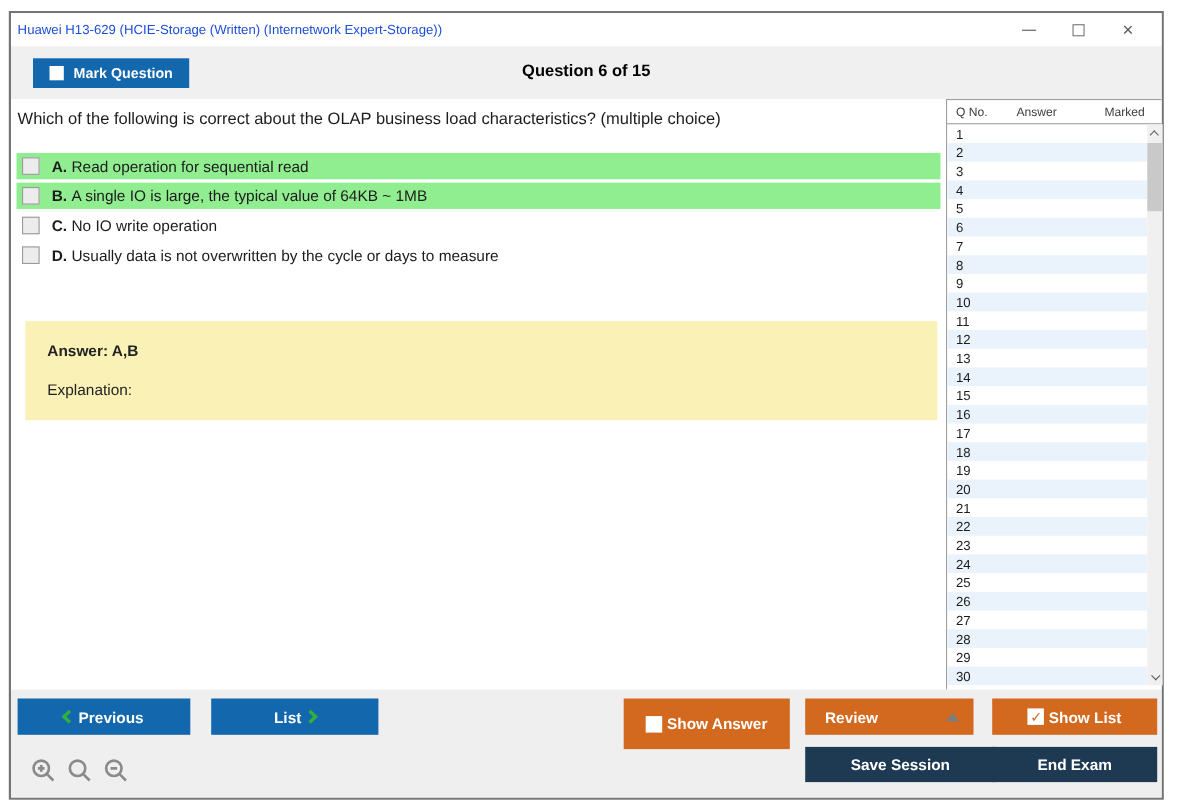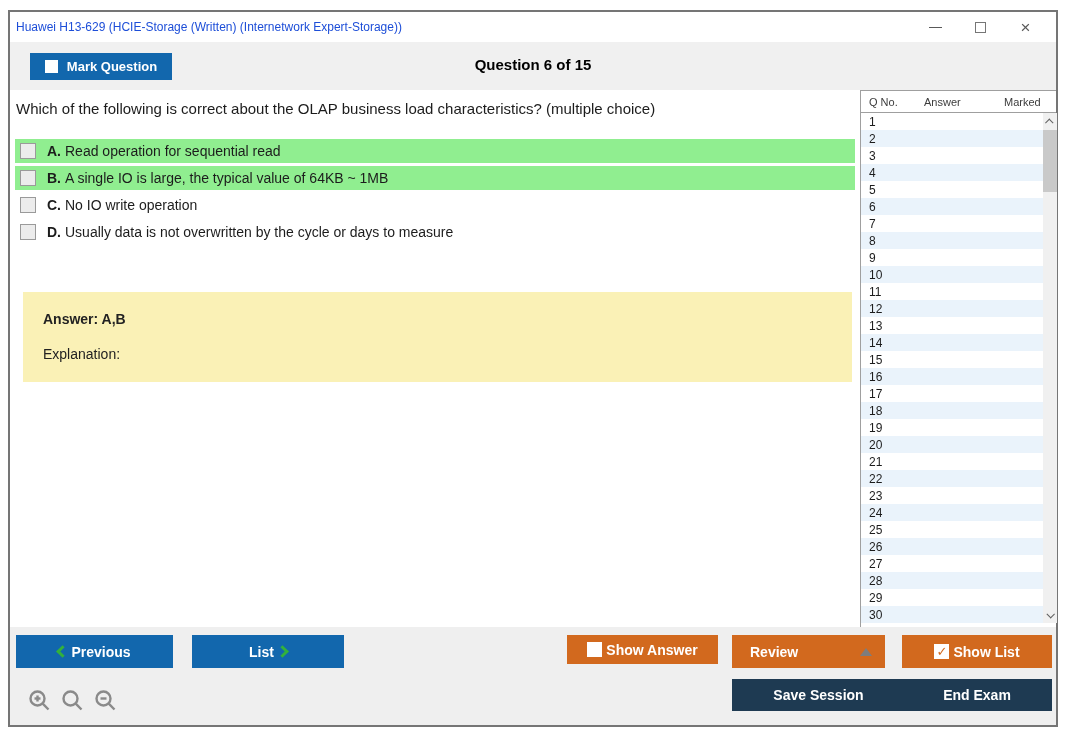--- a/index.html
+++ b/index.html
@@ -55,21 +55,21 @@
   .sb-thumb { position:absolute; left:0; top:17px; width:14px; height:62px; background:#c9c9c9; }
   
   .footer { position:absolute; left:0; top:615px; width:100%; height:98px; background:#efefef; }
   .btn { position:absolute; display:flex; align-items:center; justify-content:center; gap:4px;
     color:#fff; border:none; cursor:pointer; font-family:inherit; }
   .btn-blue { background:var(--accent-blue); font-size:14px; font-weight:bold; }
   .btn-orange { background:var(--accent-orange); font-size:14px; font-weight:600; }
   .btn-navy { background:var(--accent-navy); font-size:14px; font-weight:600; }
   .prev-btn { left:6px;  top:8px; width:157px; height:33px; }
   .next-btn { left:182px; top:8px; width:152px; height:33px; }
-  .show-answer-btn { left:557px; top:8px; width:151px; height:29px; }
+  .show-answer-btn { left:557px; top:8px; width:151px; height:46px; }
   .review-btn { left:722px; top:8px; width:153px; height:33px; }
   .show-list-btn { left:892px; top:8px; width:150px; height:33px; }
   .save-session-btn { left:722px; top:52px; width:173px; height:32px; }
   .end-exam-btn { left:892px; top:52px; width:150px; height:32px; }
   .chevron { width:9px; height:9px; border-left:3px solid var(--chevron-green); border-bottom:3px solid var(--chevron-green); flex:none; }
   .chevron.left { transform:rotate(45deg); }
   .chevron.right { transform:rotate(225deg); }
   .white-checkbox { width:15px; height:15px; background:#fff; flex:none; display:flex; align-items:center; justify-content:center; }
   .white-checkbox .tick { color:var(--accent-orange); font-size:13px; font-weight:bold; line-height:1; }
   .dropdown-triangle { position:absolute; right:13px; top:13px; width:0; height:0;

